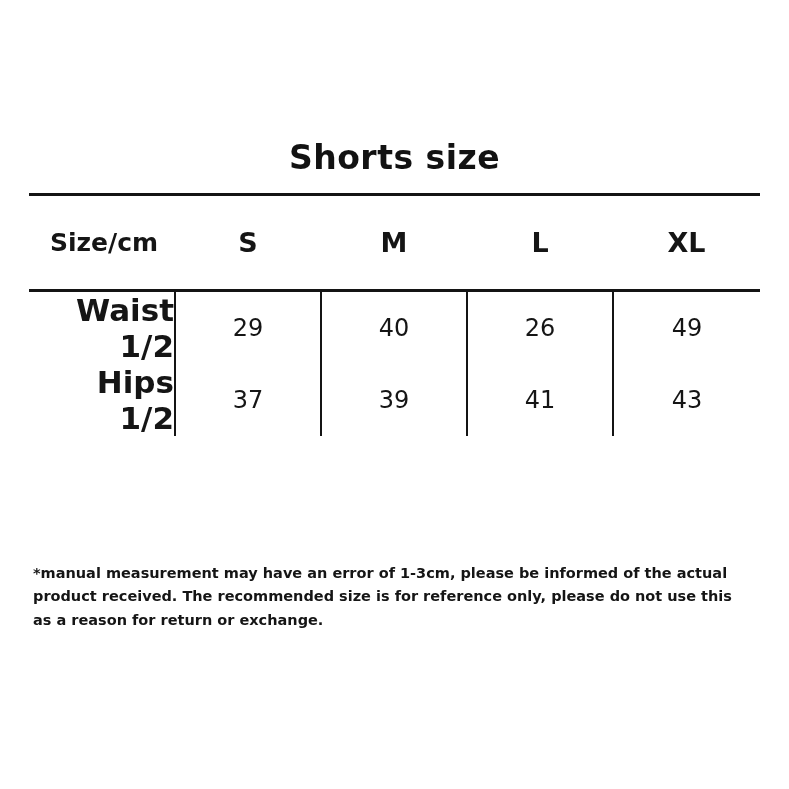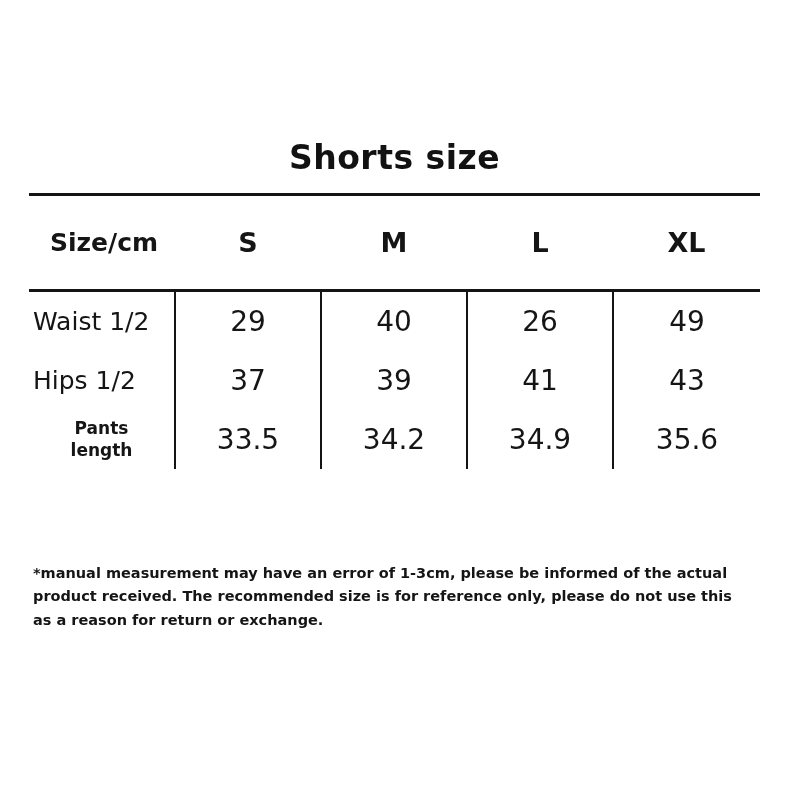--- a/index.html
+++ b/index.html
@@ -69,26 +69,26 @@
     padding-left: 4px !important;
   }
   td.head-size {
     font-size: 27px;
     font-weight: bold;
   }
 
   
   tr.body-row td {
     height: 59px;
-    font-size: 28px;
+    font-size: 24px;
   }
   tr.body-row td.rowlabel {
-    font-weight: normal;
-    font-size: 25px;
-    text-align: left;
+    font-weight: bold;
+    font-size: 31px;
+    text-align: right;
     padding-left: 4px !important;
   }
   tr.body-row td.rowlabel.small {
     font-size: 17px;
     font-weight: bold;
     text-align: center !important;
     padding-left: 0 !important;
     line-height: 1.25;
   }
   tr.body-row td.rowlabel.xsmall {
@@ -149,30 +149,20 @@
         </tr>
 
         <tr class="body-row">
           <td class="rowlabel">Hips 1/2</td>
           <td class="val">37</td>
           <td class="val">39</td>
           <td class="val">41</td>
           <td class="val">43</td>
         </tr>
 
-        <tr class="body-row">
-          <td class="rowlabel small">
-            <div>Pants</div>
-            <div>length</div>
-          </td>
-          <td class="val">33.5</td>
-          <td class="val">34.2</td>
-          <td class="val">34.9</td>
-          <td class="val">35.6</td>
-        </tr>
 
       </tbody>
     </table>
   </div>
 
   <div class="note">
     <span>*manual measurement may have an error of 1-3cm, please be informed of the actual product</span>
     <span>received.   The recommended size is for reference only, please do not use this as a reason for</span>
     <span>return or exchange.</span>
   </div>

